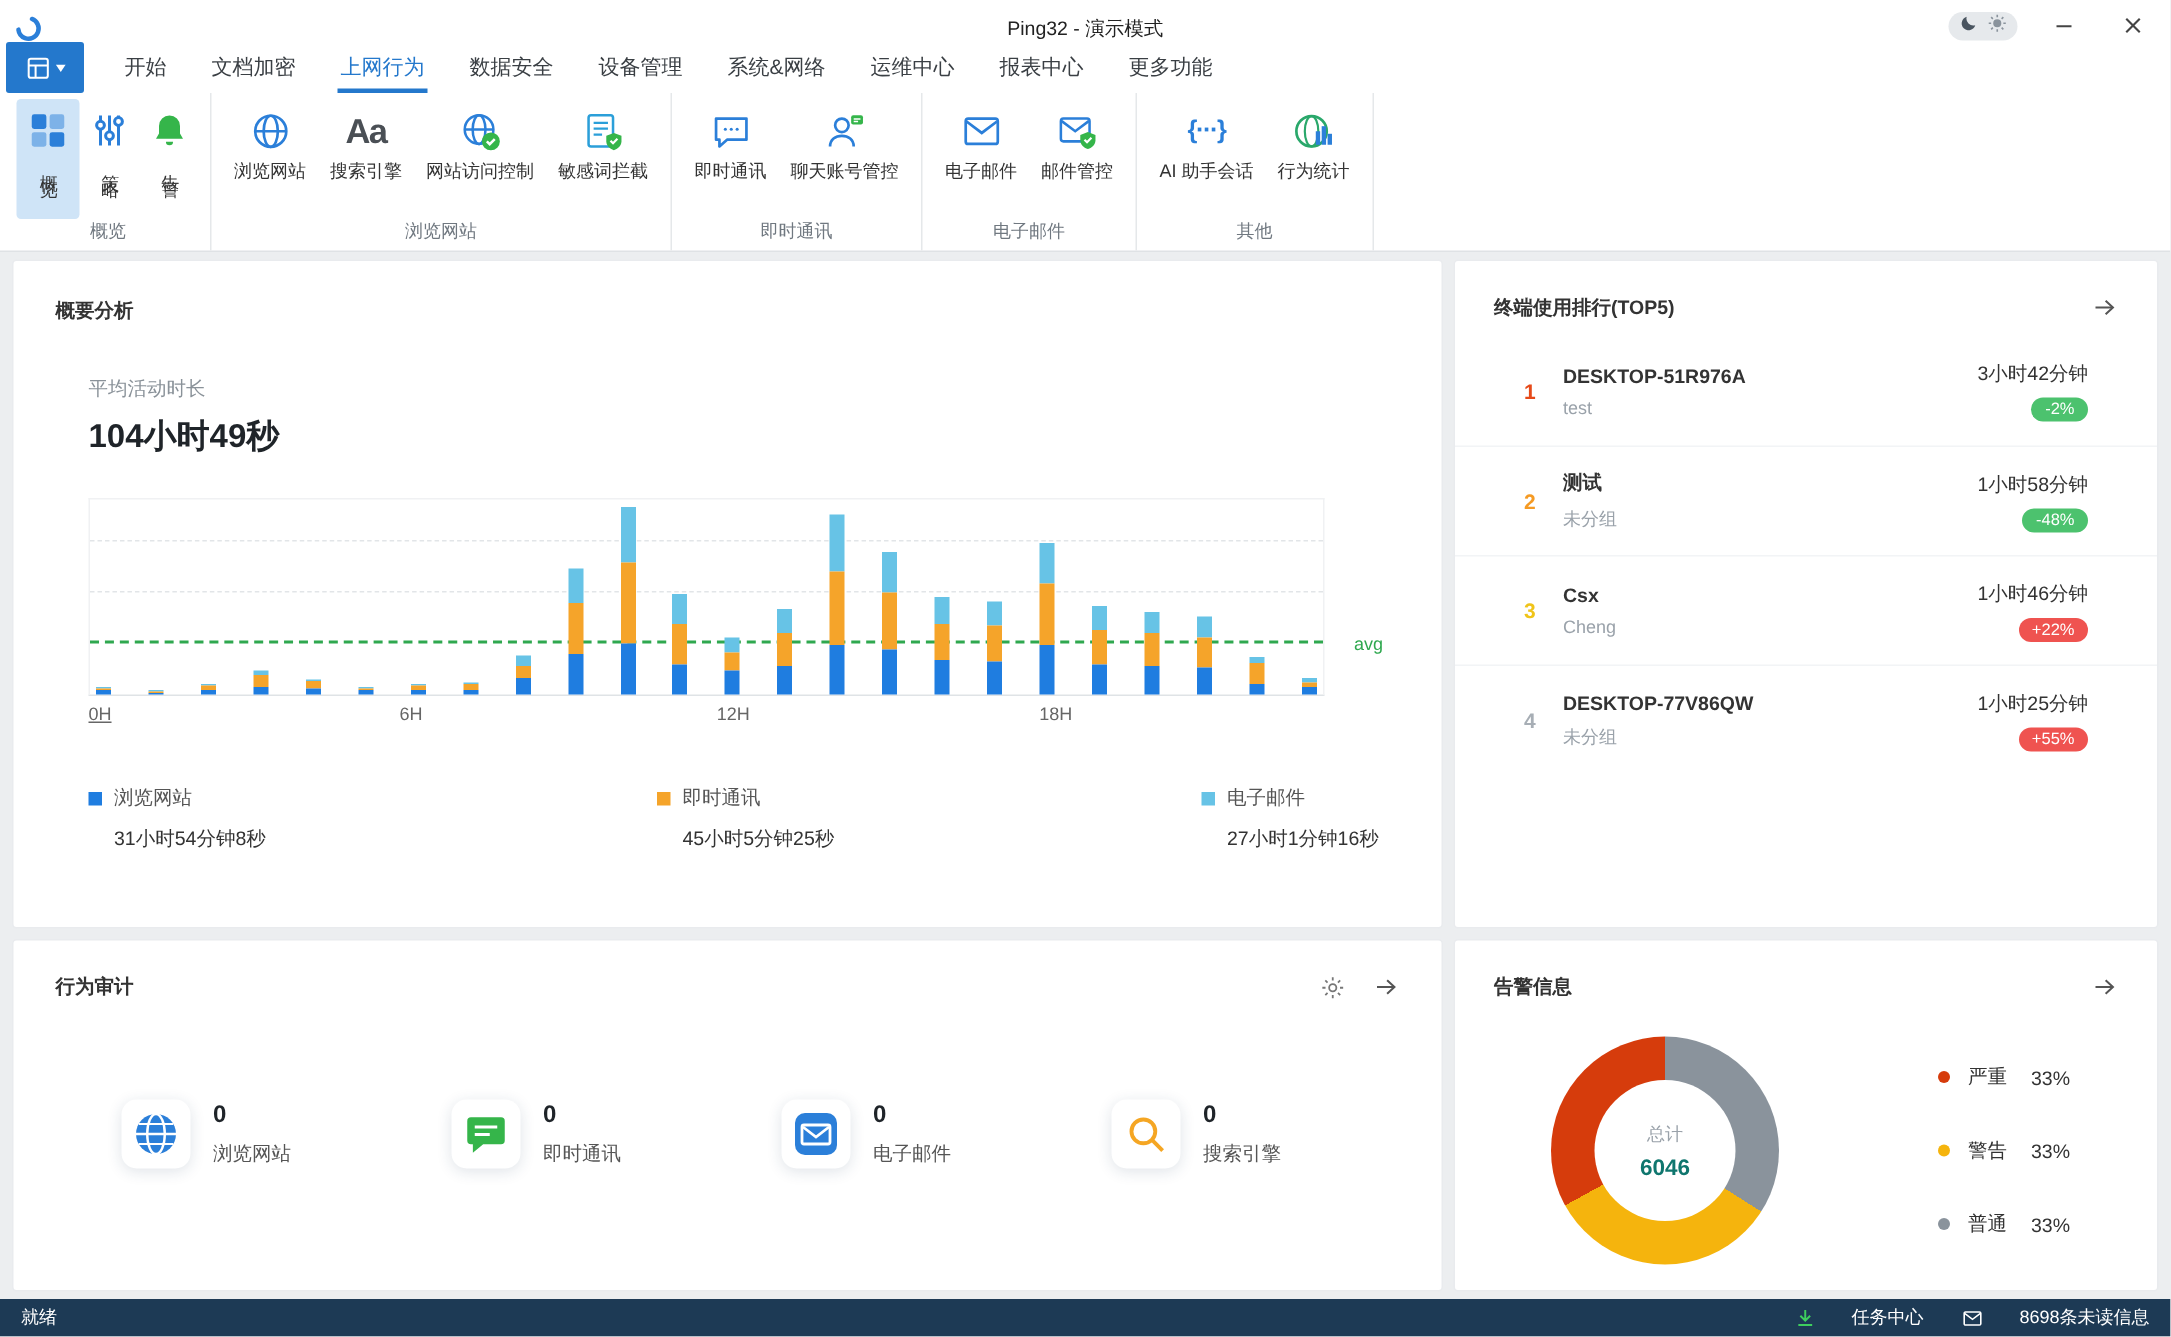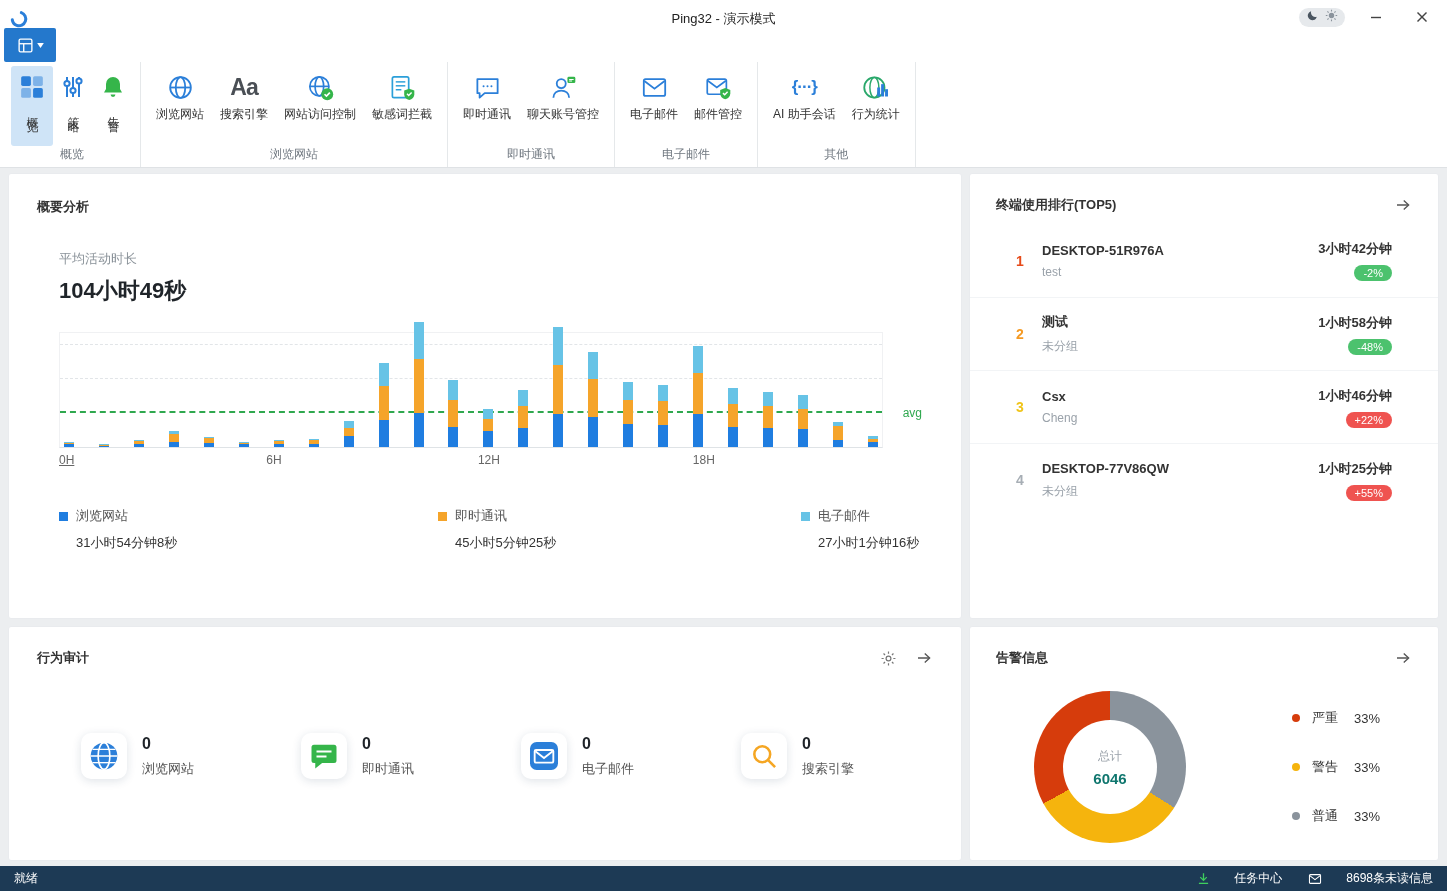--- a/index.html
+++ b/index.html
@@ -39,21 +39,21 @@
 
 .main{height:698px;padding:5px 8px;display:grid;grid-template-columns:954px 1fr;grid-template-rows:446px 1fr;gap:7px}
 .card{background:#fff;border-radius:3px;border:1px solid #e9ebee;overflow:hidden}
 .card-title{font-size:13px;font-weight:700;color:#333}
 
 
 .overview{padding:24px 28px 0}
 .ov-sub{margin:34px 0 8px 22px;color:#8a9299;font-size:13px}
 .ov-big{margin-left:22px;font-size:22px;font-weight:700;color:#1f2429}
 .chart-wrap{position:relative;margin:26px 0 0 22px;width:824px}
-.plot{position:relative;height:116px;border:1px solid #f0f1f3;border-bottom:1px solid #dfe3e6}
+.plot{position:relative;height:132px;border:1px solid #f0f1f3;border-bottom:1px solid #dfe3e6}
 .bars{position:absolute;inset:0;display:flex;justify-content:space-between;align-items:flex-end;padding:0 4px}
 .bar{width:10px;display:flex;flex-direction:column-reverse}
 .gridline{position:absolute;left:0;right:0;border-top:1px dashed #e2e5e8}
 .avg-line{position:absolute;left:0;right:0;border-top:2px dashed #2fa84f}
 .avg-lbl{position:absolute;right:-40px;font-size:12px;color:#2fa84f}
 .x-axis{position:relative;height:18px;margin-top:5px;font-size:12px;color:#666}
 .x-axis span{position:absolute;top:0}
 .legend{position:relative;margin:36px 0 0 22px;height:60px}
 .lg-item{position:absolute;top:0}
 .lg-top{display:flex;align-items:center;gap:8px;font-size:13px;color:#555}
@@ -64,21 +64,21 @@
 .t-head{display:flex;align-items:center;justify-content:space-between;padding:22px 26px 0}
 .t-list{margin-top:10px}
 .t-row{display:flex;align-items:center;padding:0 46px;height:73px;cursor:pointer}
 .t-row + .t-row{border-top:1px solid #f2f4f6}
 .rank{width:26px;font-size:14px;font-weight:700}
 .rank1{color:#e64a19}.rank2{color:#f59a23}.rank3{color:#f0c419}.rank4{color:#a7aeb5}
 .t-mid{flex:1}
 .t-name{font-size:13px;font-weight:700;color:#333}
 .t-group{font-size:12px;color:#9aa2aa;margin-top:7px}
 .t-right{text-align:right}
-.t-dur{font-size:13px;font-weight:700;color:#333}
+.t-dur{font-size:13px;font-weight:400;color:#333}
 .t-badge{display:inline-block;margin-top:7px;padding:2px 9px;border-radius:9px;font-size:11px;color:#fff}
 .badge-down{background:#4cc26e}
 .badge-up{background:#ef5350}
 
 
 .a-head{display:flex;align-items:center;gap:18px;padding:22px 28px 0}
 .a-head .card-title{margin-right:auto}
 .icon-btn{display:flex;align-items:center;justify-content:center;cursor:pointer}
 .a-body{display:flex;padding-left:72px;margin-top:66px}
 .a-item{width:235px;display:flex;align-items:center;gap:15px;cursor:pointer}
@@ -144,20 +144,31 @@
   <div class="app-btn">
     <svg viewBox="0 0 24 24" width="17" height="17" fill="none" stroke="#fff" stroke-width="1.9">
         <rect x="3" y="3" width="18" height="18" rx="2"></rect>
         <line x1="3" y1="9.5" x2="21" y2="9.5"></line>
         <line x1="9.5" y1="9.5" x2="9.5" y2="21"></line>
       </svg>
     <svg viewBox="0 0 8 6" width="7" height="5">
         <path d="M0 0h8L4 6z" fill="#fff"></path>
       </svg>
   </div>
+  <div class="tabs">
+    <div class="tab">开始</div>
+    <div class="tab">文档加密</div>
+    <div class="tab active">上网行为</div>
+    <div class="tab">数据安全</div>
+    <div class="tab">设备管理</div>
+    <div class="tab">系统&amp;网络</div>
+    <div class="tab">运维中心</div>
+    <div class="tab">报表中心</div>
+    <div class="tab">更多功能</div>
+  </div>
 </div>
 
 <div class="toolbar">
 
   <div class="rgroup">
     <div class="btns">
       <div class="rbtn vert selected">
         <span class="icn">
           <svg viewBox="0 0 24 24" width="26" height="26" fill="#2b7fd9">
               <rect x="2" y="2" width="9" height="9" rx="1.5"></rect>

